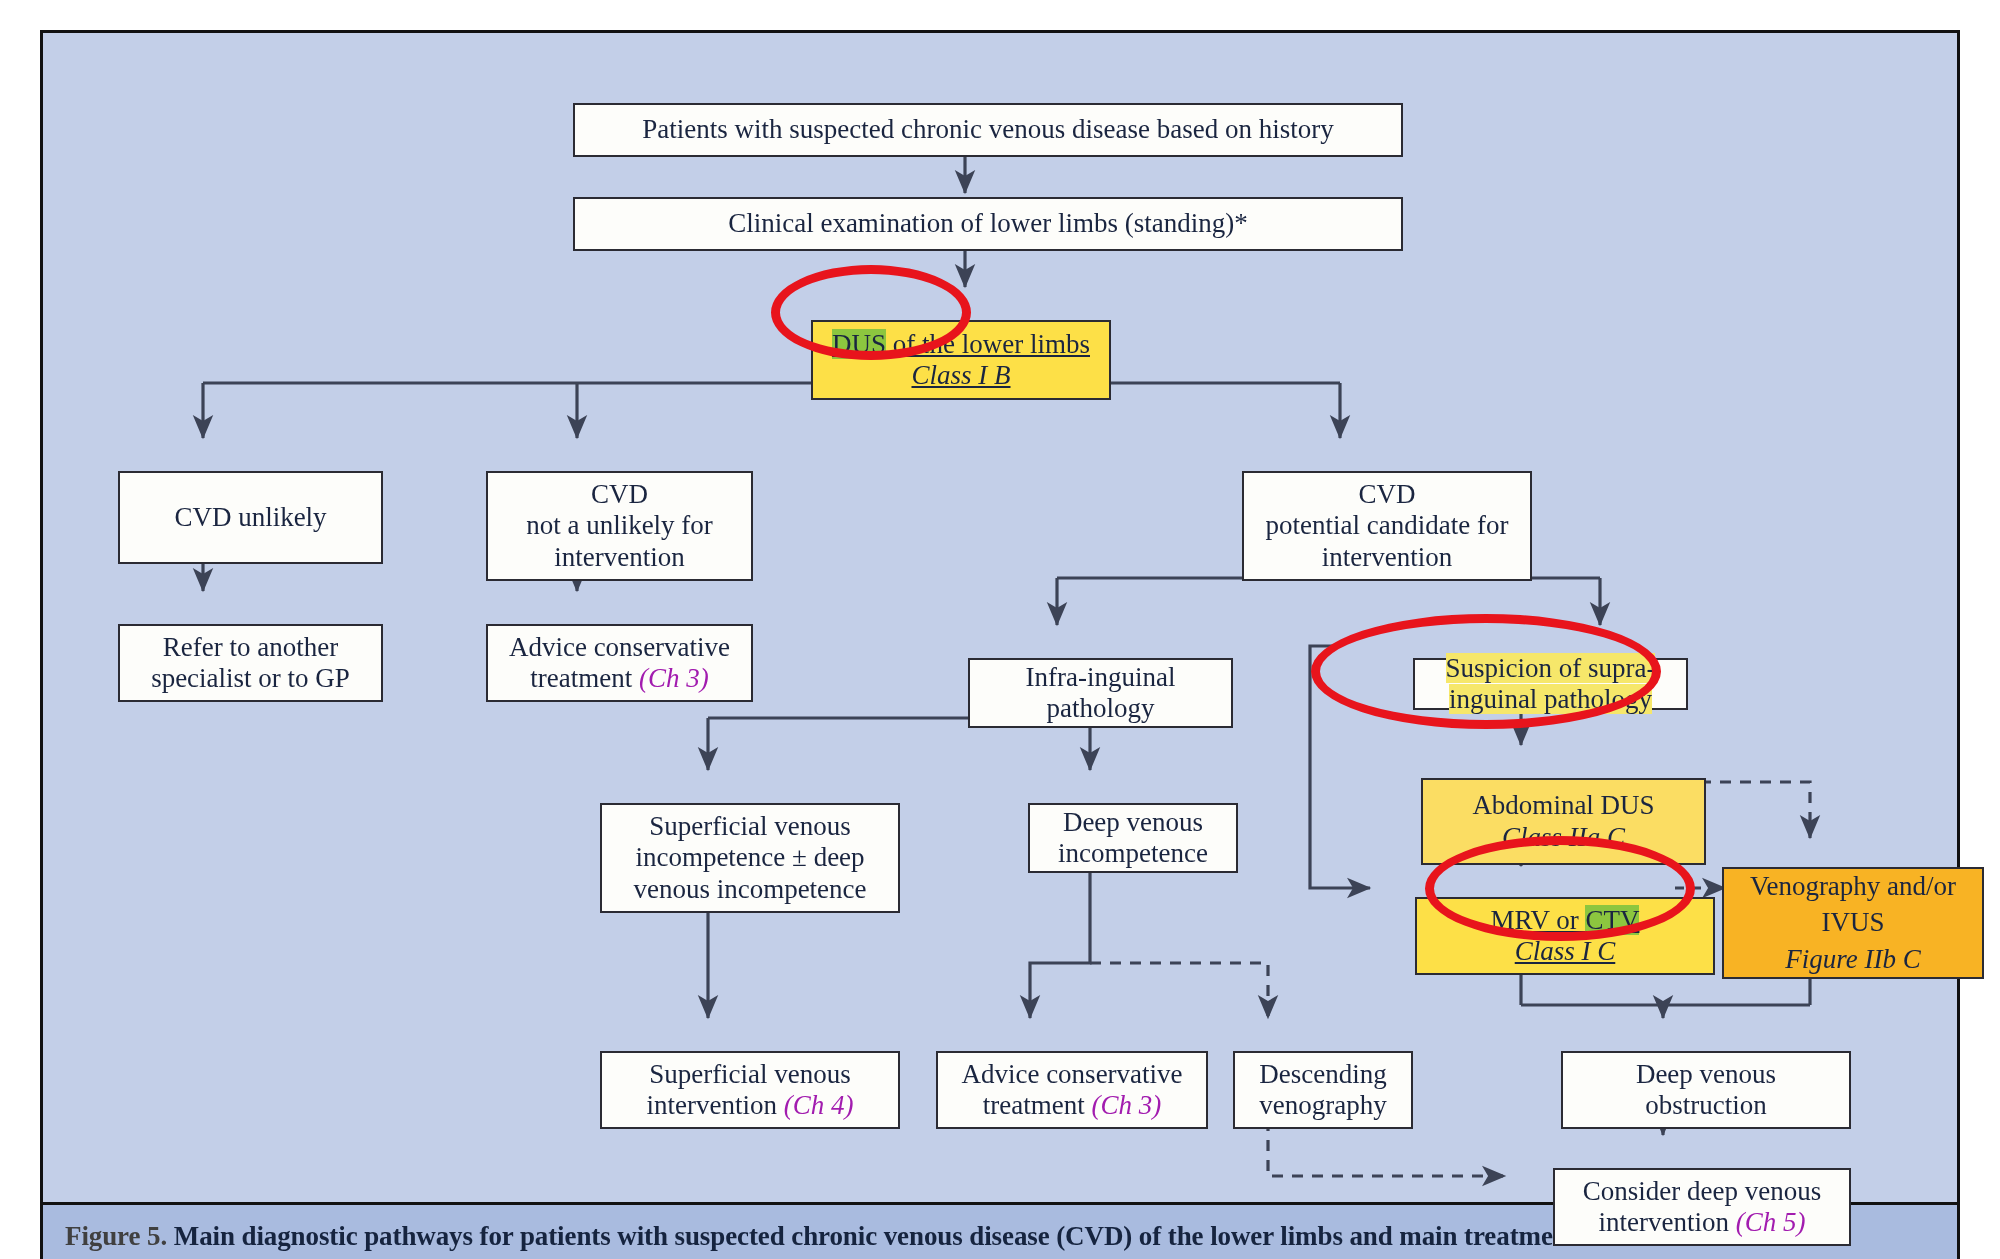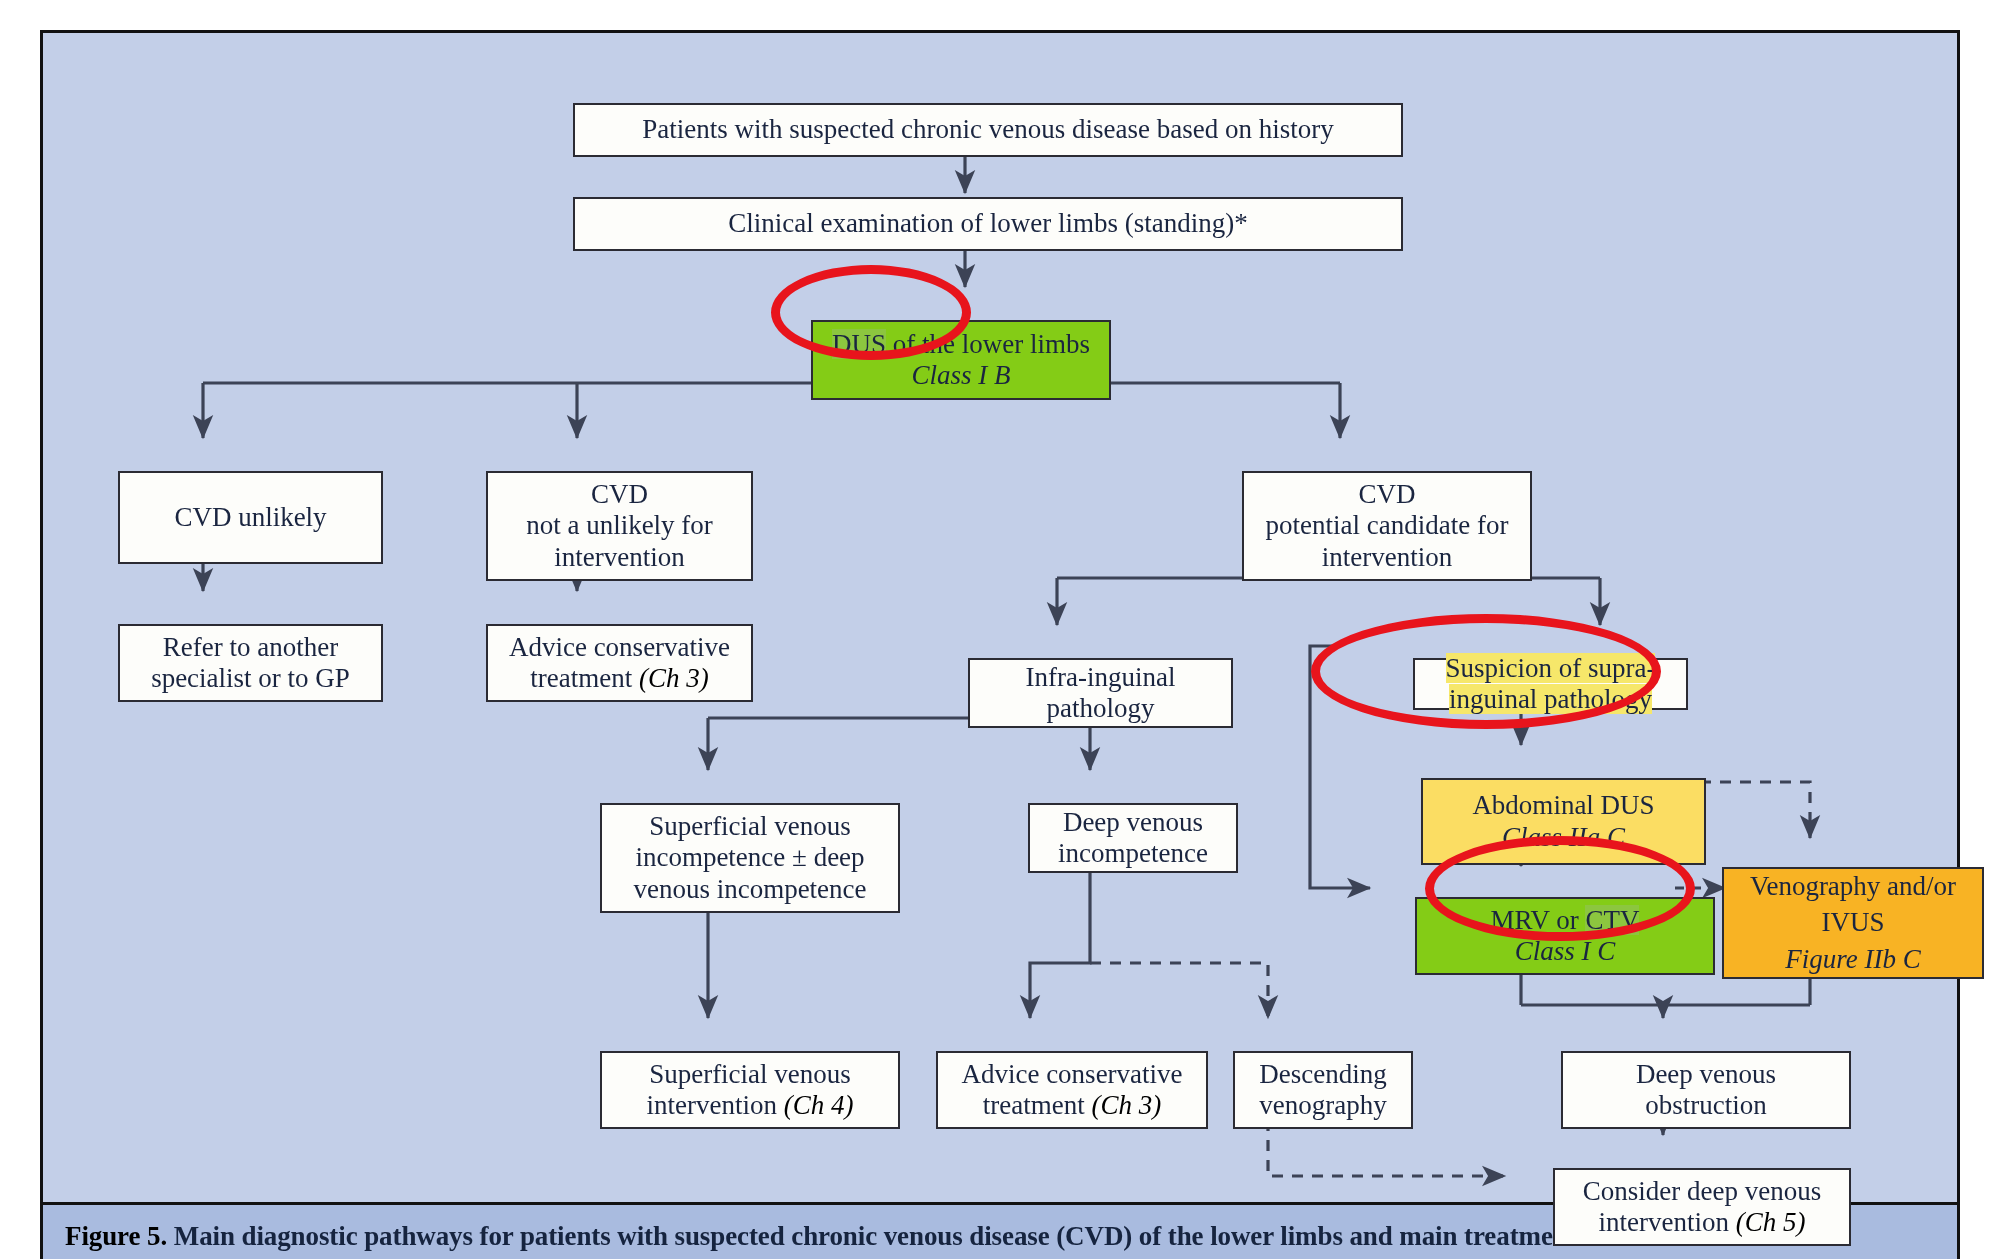--- a/index.html
+++ b/index.html
@@ -16,43 +16,43 @@
   #caption-strip{
     position:absolute;left:40px;top:1205px;width:1920px;height:54px;
     background:#a9bbdf;border-left:3px solid #111;border-right:3px solid #111;
     box-sizing:border-box;overflow:hidden;
   }
   #caption-text{
     position:absolute;left:22px;top:16px;width:1900px;
     font-size:27px;color:#1d2f57;font-weight:bold;white-space:nowrap;
     letter-spacing:-0.1px;
   }
-  #caption-text .figlabel{color:#000000;}
+  #caption-text .figlabel{color:#404040;}
   #caption-text .capbody{font-weight:bold;color:#16243f;}
 
   
   #edges{position:absolute;left:0;top:0;width:2000px;height:1259px;}
 
   
   .node{
     position:absolute;box-sizing:border-box;
     border:2.5px solid #2b2b33;
     display:flex;flex-direction:column;align-items:center;justify-content:center;
     text-align:center;color:#1a2540;line-height:1.16;
     background:#fdfdfa;
     font-size:27px;
     padding:2px 22px;
     z-index:3;
   }
   .node .ln{display:block;white-space:nowrap;}
   .node .cls{font-style:italic;white-space:nowrap;}
-  .ch{color:#000000;font-style:italic;}
+  .ch{color:#a21caf;font-style:italic;}
   .hl-yellow{background:#f6e76a;}
   .hl-green{background:#8cc63f;}
-  .green{background:#84cc16;}
+  .green{background:#fde047;text-decoration:underline;}
   .yellow{background:#fbdd63;}
   .orange{background:#f8b324;}
   .white{background:#fdfdfa;}
 
   
   .ellipse{
     position:absolute;border:9px solid #e8141c;border-radius:50%;
     box-sizing:border-box;z-index:6;pointer-events:none;background:transparent;
   }
 </style>

